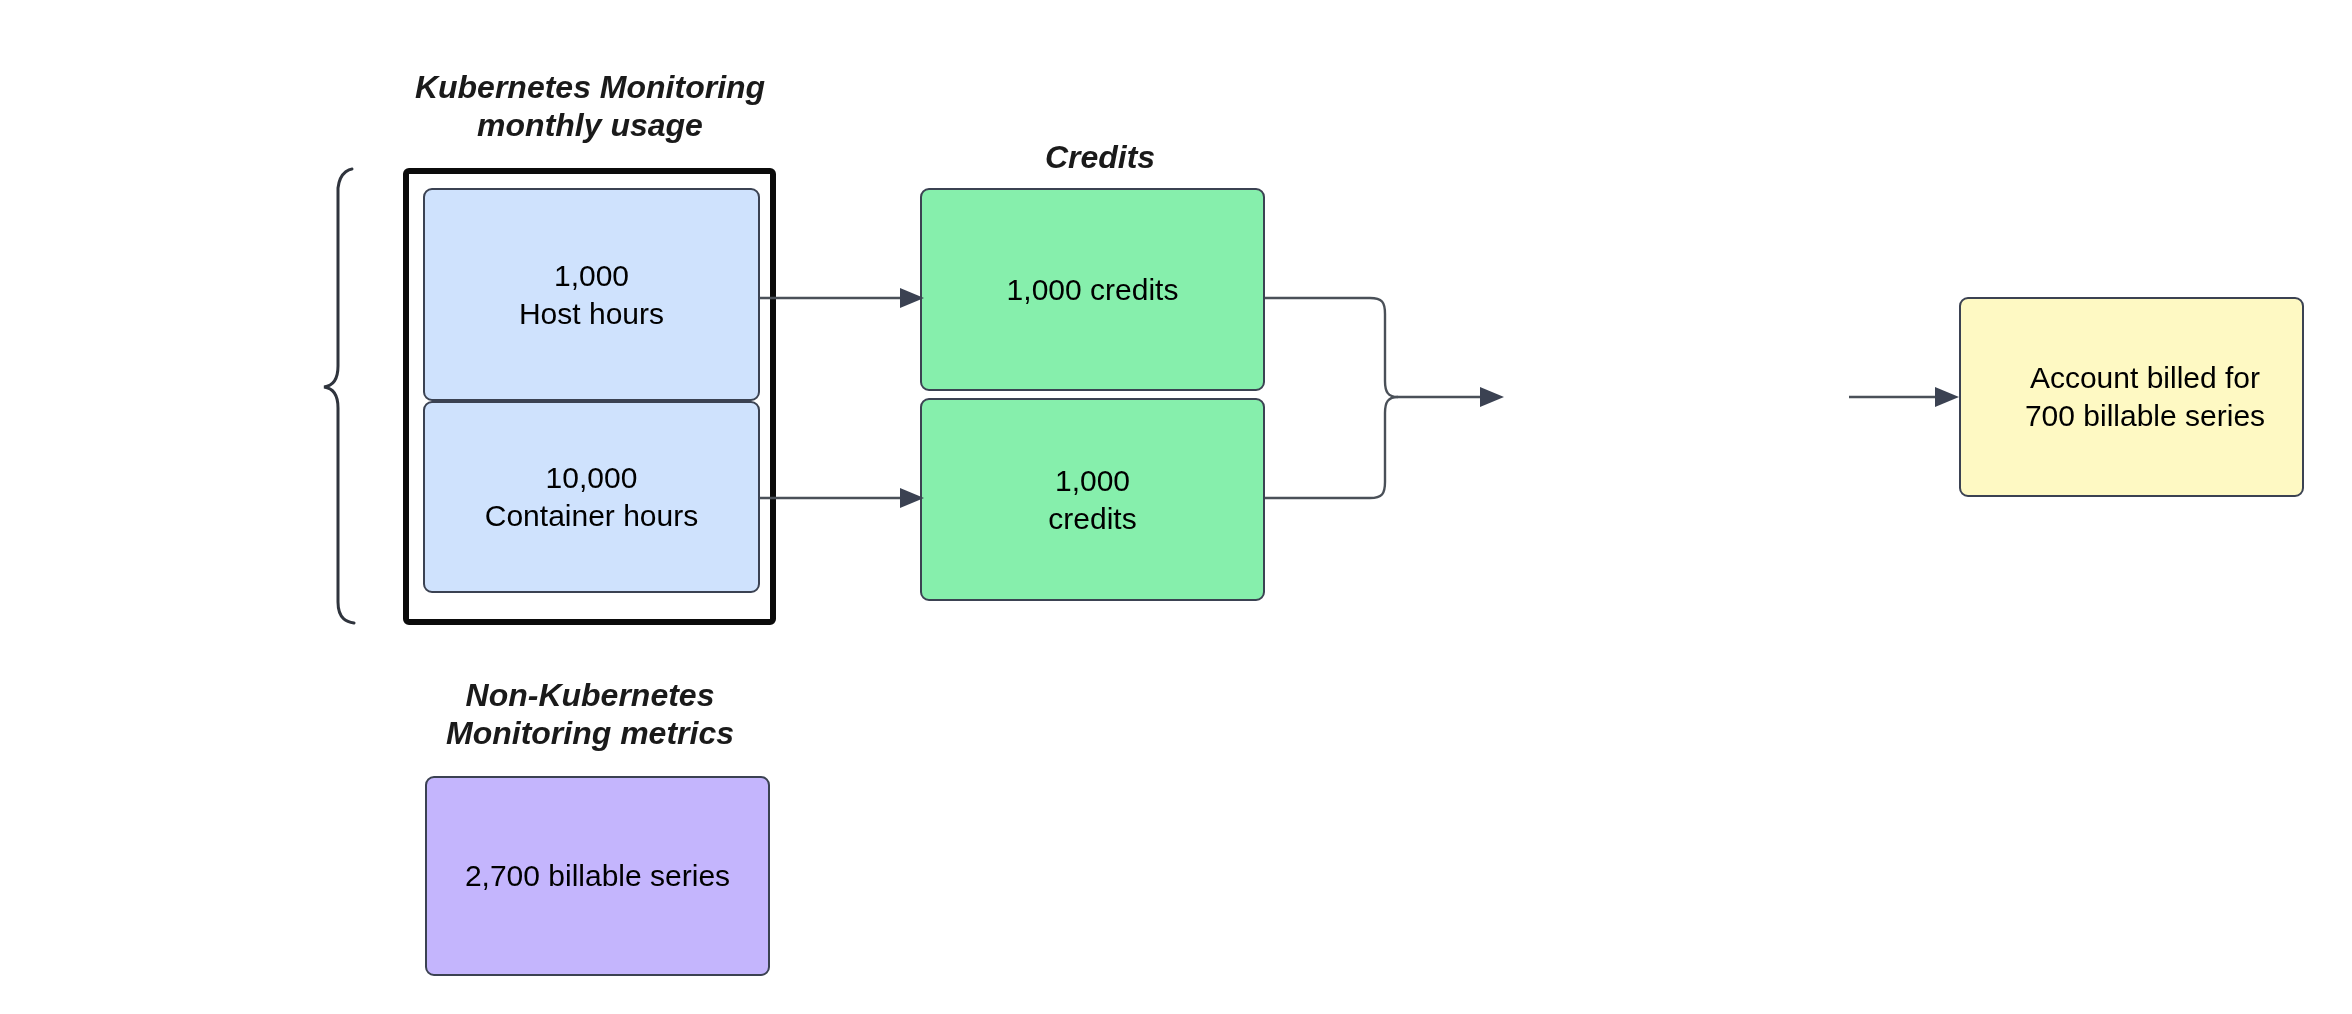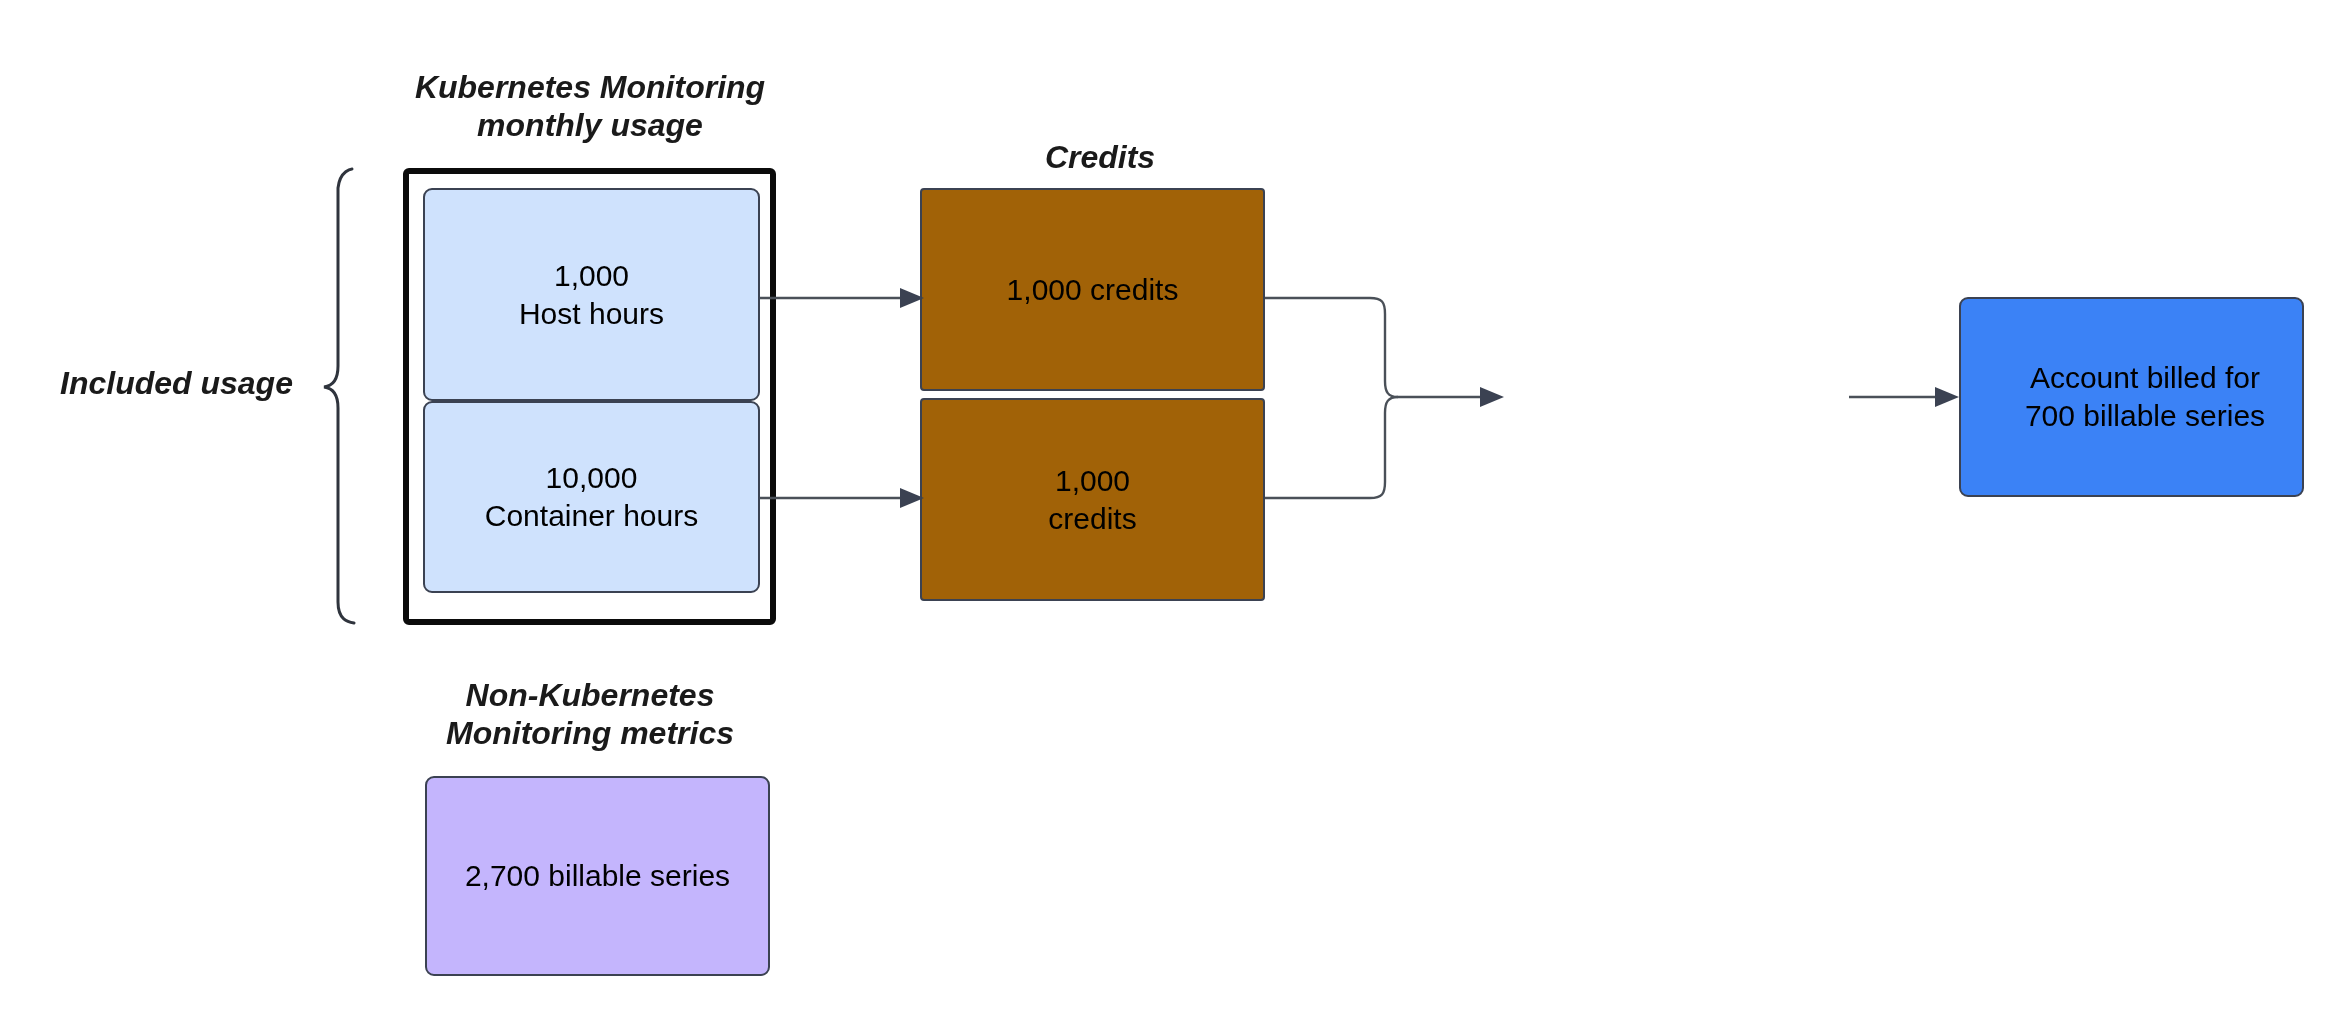--- a/index.html
+++ b/index.html
@@ -104,23 +104,23 @@
   }
   #container-hours-box {
     left: 423px;
     top: 385px;
     width: 337px;
     height: 192px;
   }
 
   
   .box-green {
-    background: #a16207;
-    border: 2px solid #3b4252;
-    border-radius: 4px;
+    background: #86efac;
+    border: 2px solid #3b4252;
+    border-radius: 9px;
     font-size: 30px;
   }
   #credits-host-box {
     left: 920px;
     top: 172px;
     width: 345px;
     height: 203px;
   }
   #credits-container-box {
     left: 920px;
@@ -135,21 +135,21 @@
     height: 205px;
     font-size: 30px;
   }
 
   
   #account-billed-box {
     left: 1959px;
     top: 281px;
     width: 345px;
     height: 200px;
-    background: #3b82f6;
+    background: #fef9c3;
     border: 2px solid #3b4252;
     border-radius: 9px;
     font-size: 30px;
     padding-left: 27px;
   }
 
   
   #nonk8s-series-box {
     left: 425px;
     top: 760px;
@@ -192,21 +192,20 @@
 <div id="diagram-root">
 
   <div class="caption caption-k8s">Kubernetes Monitoring
 monthly usage</div>
 
   <div class="caption caption-credits">Credits</div>
 
   <div class="caption caption-nonk8s">Non-Kubernetes
 Monitoring metrics</div>
 
-  <div class="caption caption-included">Included usage</div>
 
   <div id="k8s-group-frame"></div>
 
   <div class="node box-blue" id="host-hours-box">1,000
 Host hours</div>
 
   <div class="node box-blue" id="container-hours-box">10,000
 Container hours</div>
 
   <div class="node box-green" id="credits-host-box">1,000 credits</div>

